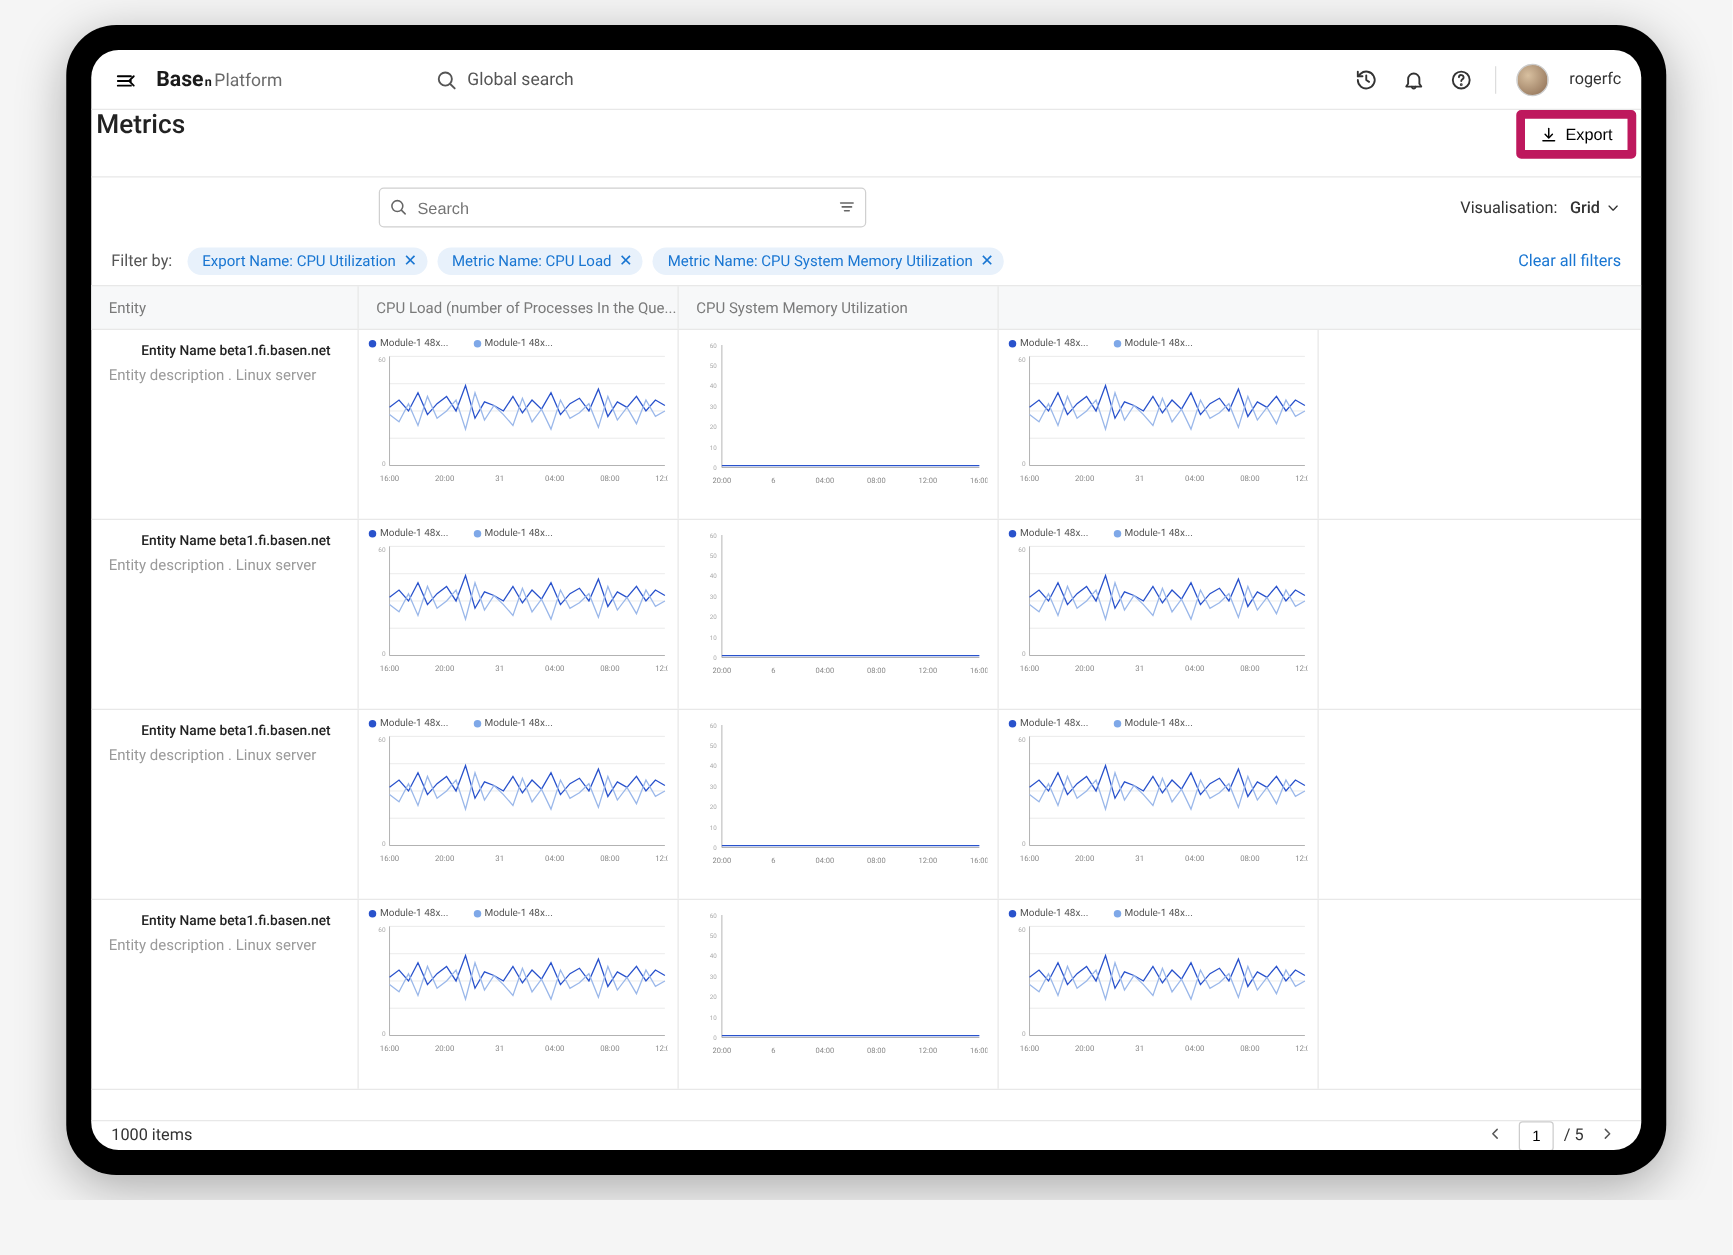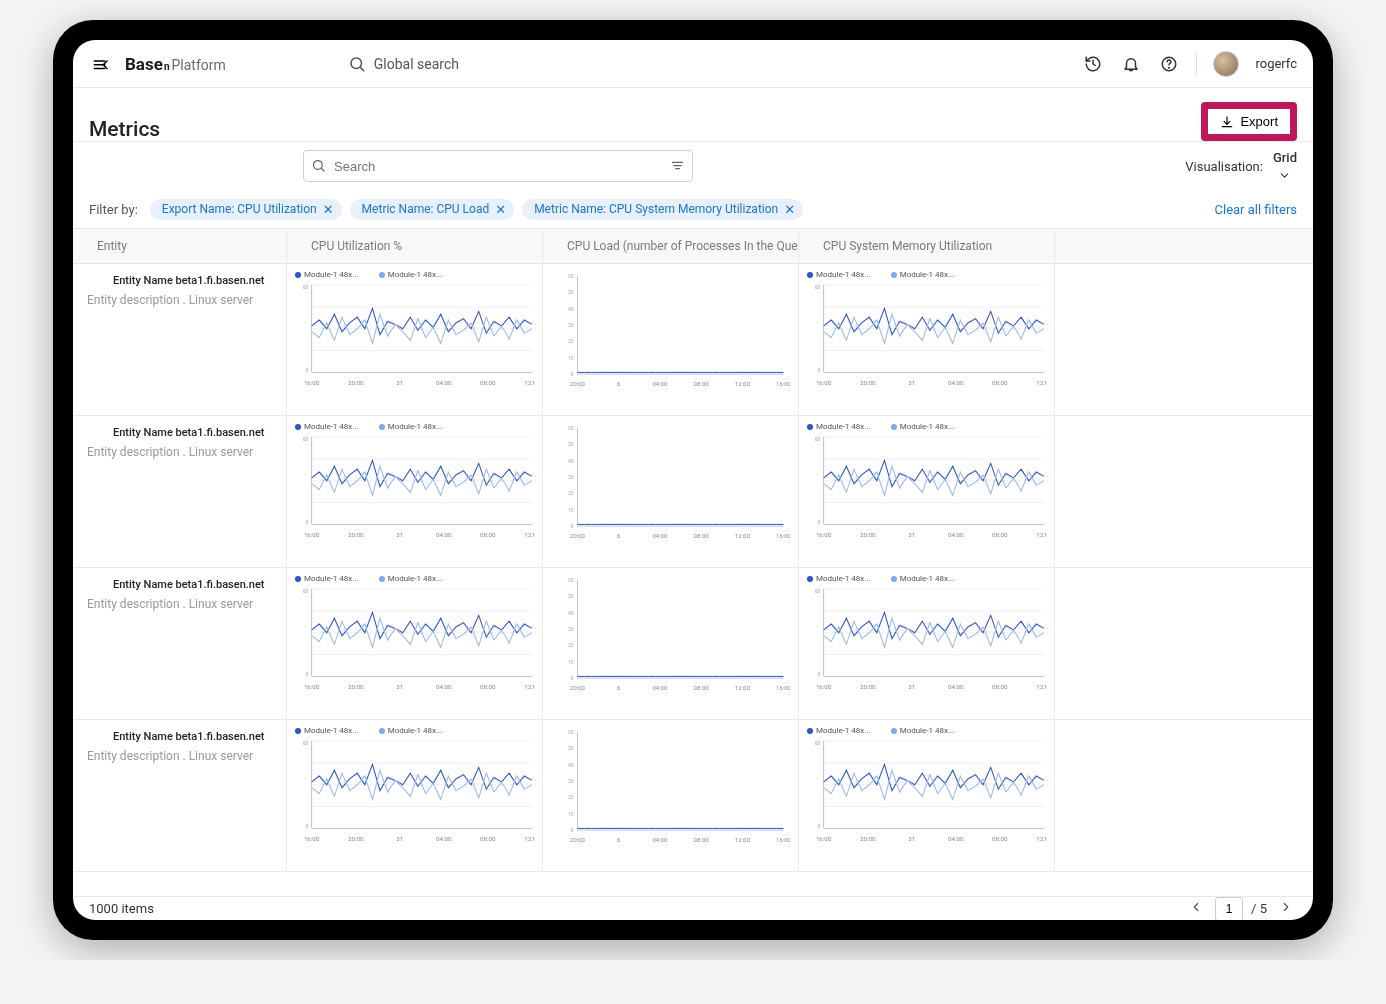--- a/index.html
+++ b/index.html
@@ -12,44 +12,44 @@
 .brand { font-size: 17px; font-weight: 700; color: #1a1a1a; display:flex; align-items:baseline; }
 .brand sup { font-size: 10px; color:#1a1a1a; margin-left:1px; }
 .brand-platform { font-weight:400; color:#6b6b6b; font-size:14px; margin-left:2px;}
 .global-search-wrap { display:flex; align-items:center; gap:8px; margin-left: 110px; color:#555; font-size:14px; }
 .topbar-right { margin-left:auto; display:flex; align-items:center; gap:16px; }
 .icon-btn { width:22px; height:22px; display:flex; align-items:center; justify-content:center; cursor:pointer; color:#333; }
 .divider-v { width:1px; height:22px; background:#ddd; }
 .avatar { width:26px; height:26px; border-radius:50%; background: radial-gradient(circle at 35% 35%, #d8c0a0, #8a6a50); border:1px solid #ccc; }
 .username { font-size:13px; color:#333; }
 
-.titlebar { height:54px; border-bottom:1px solid #e8e8e8; display:flex; align-items:flex-end; padding:0 16px; }
+.titlebar { height:54px; border-bottom:1px solid #e8e8e8; display:flex; align-items:flex-start; padding:0 4px; }
 .page-title { font-size:21px; font-weight:500; color:#222; }
 .time-control { display:flex; align-items:center; gap:10px; margin-left:auto; margin-right:auto; font-size:13px; color:#333; position:absolute; left:50%; transform:translateX(-50%);}
 .time-label { font-weight:500; }
 .time-val { color:#444; }
 .arrow-r { color:#555; }
 .export-btn { margin-left:auto; border:7px solid #be185d; background:#fff; border-radius:4px; padding:5px 12px; font-size:13px; display:flex; align-items:center; gap:6px; cursor:pointer; }
 
 .controlbar { height:48px; display:flex; align-items:center; padding:0 16px; }
 .center-search { position:relative; width:390px; margin:0 auto; }
 .center-search input { width:100%; height:32px; border:1px solid #d0d0d0; border-radius:4px; padding:0 34px 0 30px; font-size:13px; outline:none; }
 .center-search .s-icon { position:absolute; left:8px; top:8px; color:#666; }
 .center-search .f-icon { position:absolute; right:8px; top:8px; color:#666; cursor:pointer; }
 .vis-wrap { display:flex; align-items:center; gap:10px; font-size:13px; color:#333; }
-.vis-select { display:flex; align-items:center; gap:4px; cursor:pointer; font-weight:500;flex-direction:column; }
+.vis-select { display:flex; align-items:center; gap:4px; cursor:pointer; font-weight:500; }
 
 .filterbar { height:38px; display:flex; align-items:center; padding:0 16px; gap:8px; font-size:13px; }
 .filter-label { color:#555; margin-right:4px; }
 .chip { background:#e8f1fb; color:#1976d2; border-radius:14px; padding:3px 8px 3px 12px; display:flex; align-items:center; gap:6px; font-size:12px; }
 .chip .x { cursor:pointer; font-size:13px; }
 .clear-filters { margin-left:auto; color:#1976d2; cursor:pointer; }
 
 .grid-header { height:36px; background:#f7f8f9; border-top:1px solid #e8e8e8; border-bottom:1px solid #e8e8e8; display:flex; font-size:12px; color:#7a7a7a; }
-.col { border-right:1px solid #e8e8e8; padding:0 24px; display:flex; align-items:center; overflow:hidden; white-space:nowrap; text-overflow:ellipsis; }
+.col { border-right:1px solid #e8e8e8; padding:0 14px; display:flex; align-items:center; overflow:hidden; white-space:nowrap; text-overflow:ellipsis; }
 .col-entity { width:214px; }
 .col-chart { width:256px; }
 .col-last { flex:1; border-right:none; }
 
 .grid-body { flex:1; overflow:auto; }
 .row { display:flex; border-bottom:1px solid #e8e8e8; height:152px; }
 .cell { border-right:1px solid #e8e8e8; padding:10px 14px; }
 .cell-entity { width:214px; }
 .entity-name { font-size:11px; color:#222; font-weight:500; margin-bottom:6px;padding-left:26px; }
 .entity-desc { font-size:12px; color:#9a9a9a; }
@@ -185,21 +185,20 @@
         </span>
     <span class="chip">
           <span>Metric Name: CPU System Memory Utilization</span>
           <span class="x">✕</span>
         </span>
     <span class="clear-filters">Clear all filters</span>
   </div>
 
   <div class="grid-header">
     <div class="col col-entity">Entity</div>
-    <div class="col col-chart">CPU Utilization %</div>
     <div class="col col-chart">CPU Load (number of Processes In the Que...</div>
     <div class="col col-chart">CPU System Memory Utilization</div>
     <div class="col col-last"></div>
   </div>
 
   <div class="grid-body" id="grid-body">
         <div class="row">
     <div class="cell cell-entity">
       <div class="entity-name">Entity Name beta1.fi.basen.net</div>
       <div class="entity-desc">Entity description . Linux server</div>

